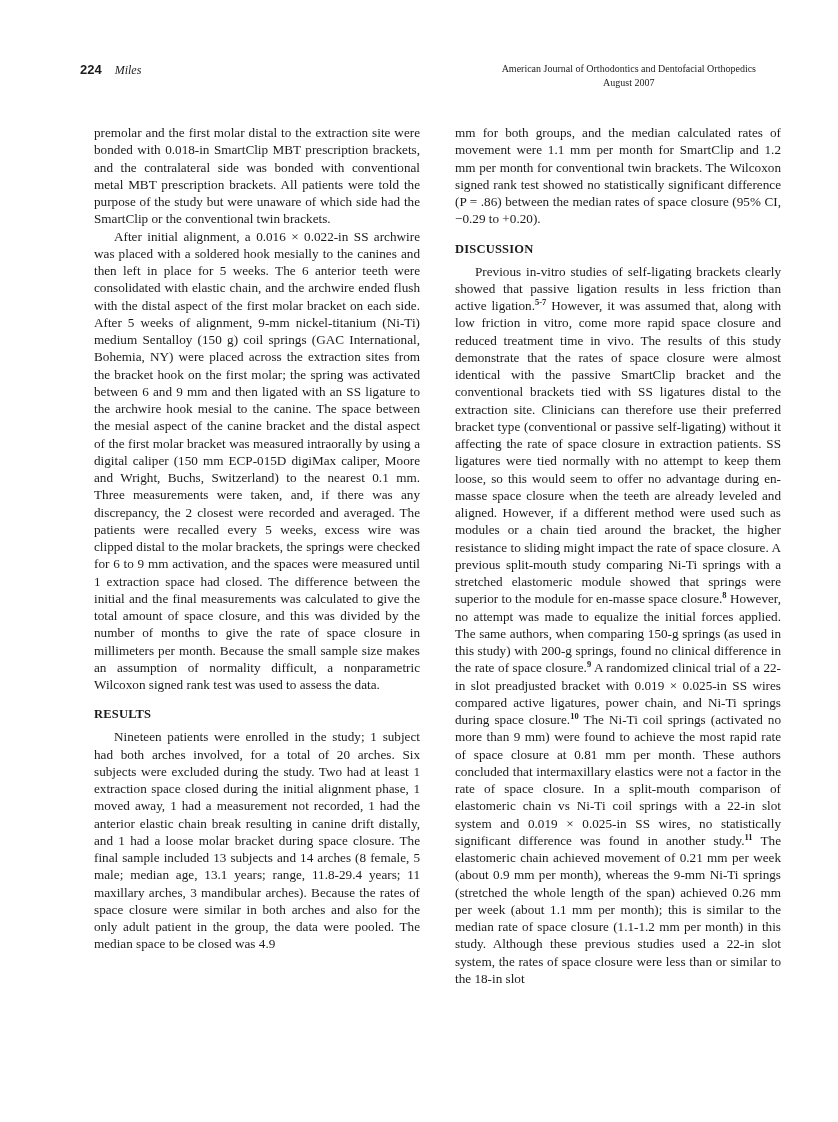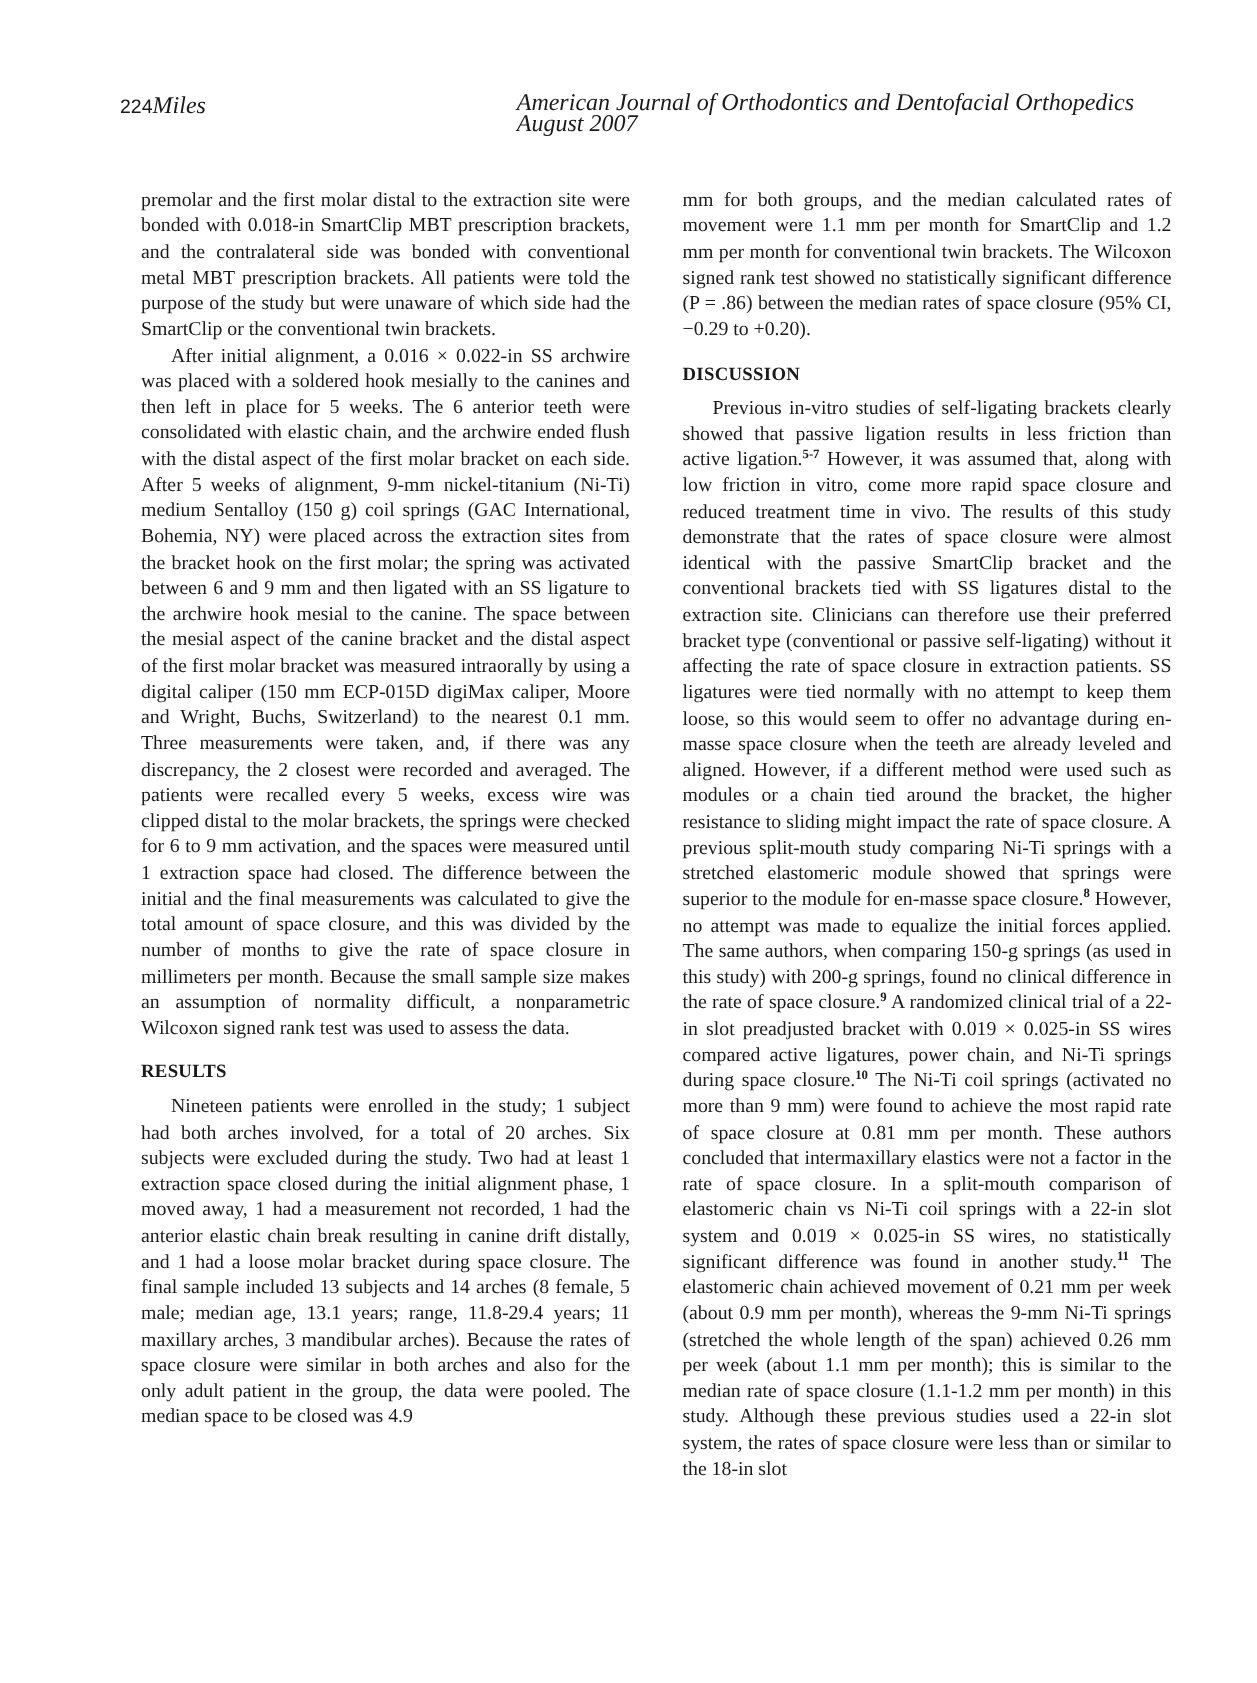--- a/index.html
+++ b/index.html
@@ -1,21 +1,21 @@
 <!DOCTYPE html>
 <html><head>
 <meta charset="utf-8">
 <style>
   html, body { margin: 0; padding: 0; background: #ffffff; }
   body { width: 838px; height: 1122px; position: relative; overflow: hidden; color: #1a1a1a; }
   .header { position: absolute; left: 80px; top: 62px; width: 676px; font-family: "Liberation Serif", serif; }
   .folio { position: absolute; left: 0; top: 0; font-size: 13px; }
-  .folio .num { font-family: "Liberation Sans", sans-serif; font-weight: normal; font-size: 13px; }
-  .folio .author { font-style: italic; margin-left: 0; font-size: 16px; }
-  .journal { position: absolute; right: 0; top: 0; text-align: left; font-style: italic; font-size: 16px; line-height: 14px; }
+  .folio .num { font-family: "Liberation Sans", sans-serif; font-weight: bold; font-size: 13px; }
+  .folio .author { font-style: italic; margin-left: 13px; font-size: 12px; }
+  .journal { position: absolute; right: 0; top: 0; text-align: center; font-size: 10px; line-height: 14px; }
   .col { position: absolute; top: 124px; width: 326px; font-family: "Liberation Serif", serif; font-size: 13.2px; line-height: 17.25px; text-align: justify; }
   .col.left { left: 94px; }
   .col.right { left: 455px; }
   .col p { margin: 0; }
   .col p.indent { text-indent: 20px; }
   .heading { font-family: Liberation Serif, serif; font-weight: bold; font-size: 12.5px; letter-spacing: 0.2px; margin: 13px 0 6px 0; line-height: 16px; }
   sup { font-size: 8.5px; line-height: 0; vertical-align: 5px; font-weight: bold; }
 </style>
 </head>
 <body>

